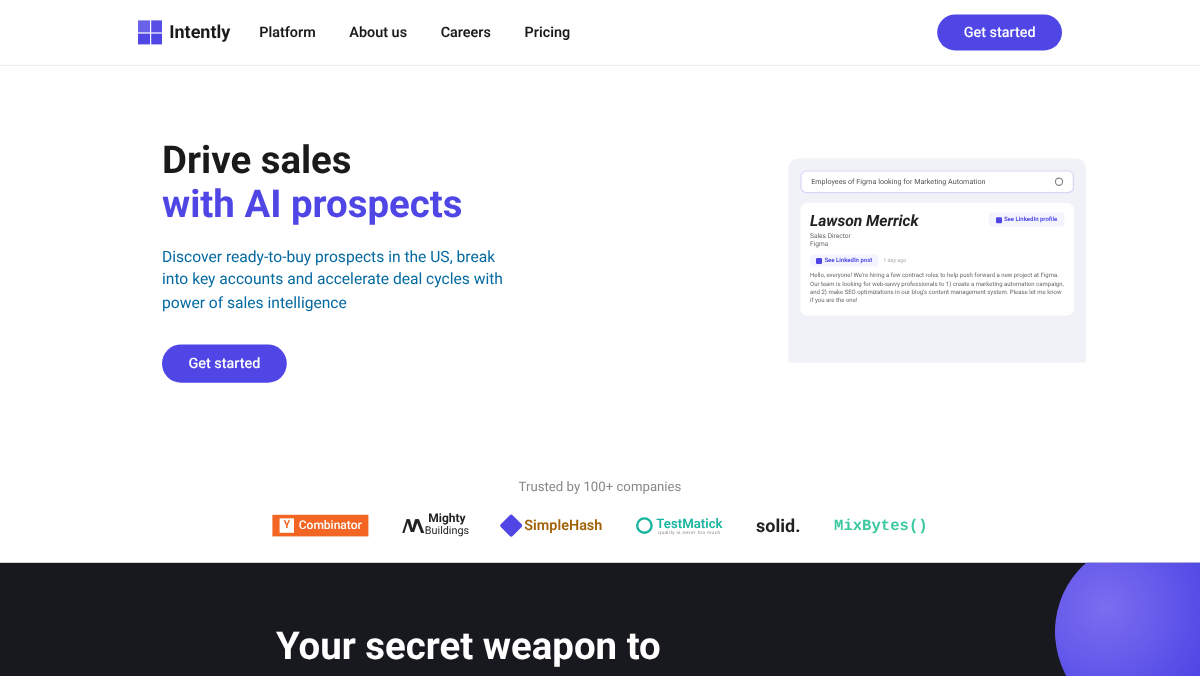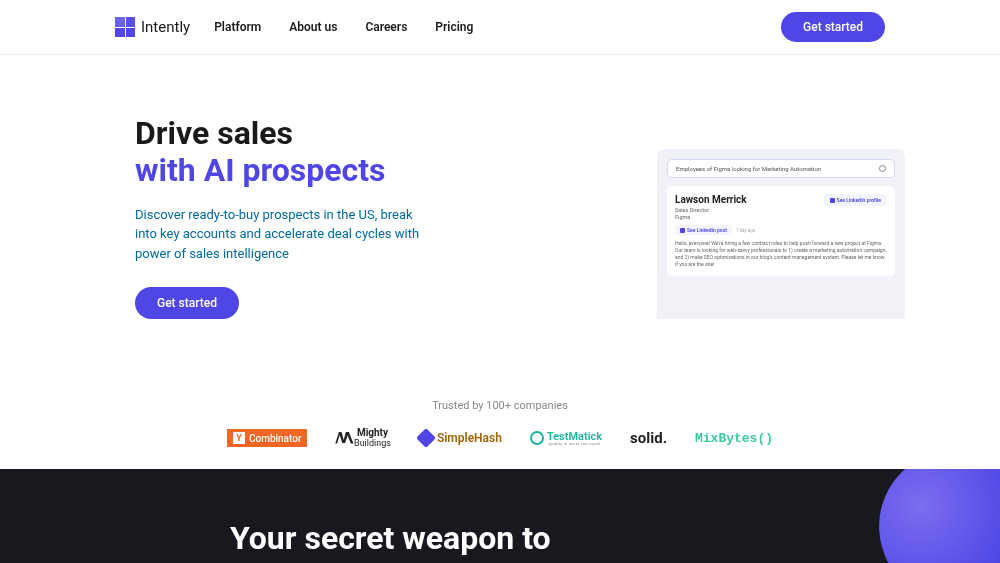--- a/index.html
+++ b/index.html
@@ -1,45 +1,45 @@
 <!DOCTYPE html>
 <html><head>
   <meta charset="utf-8">
   <style>
     * { margin: 0; padding: 0; box-sizing: border-box; font-family: -apple-system, BlinkMacSystemFont, 'Segoe UI', Roboto, sans-serif; }
     body { width: 1000px; background: #fff; color: #1a1a1a; }
     
     
     .header { display: flex; align-items: center; padding: 12px 0; border-bottom: 1px solid #eee; }
     .header-inner { width: 100%; max-width: 810px; margin: 0 auto; display: flex; align-items: center; padding: 0 20px; }
-    .logo { display: flex; align-items: center; gap: 6px; font-weight: 400; font-size: 15px; }
+    .logo { display: flex; align-items: center; gap: 6px; font-weight: 700; font-size: 15px; }
     .logo-mark { display: grid; grid-template-columns: 1fr 1fr; grid-template-rows: 1fr 1fr; width: 20px; height: 20px; gap: 1px; }
     .logo-mark span { background: #4F46E5; }
     .logo-mark span:nth-child(1){opacity:.85}
     .logo-mark span:nth-child(2){opacity:.95}
     .nav { display: flex; gap: 28px; margin-left: 24px; }
     .nav a { font-size: 12px; font-weight: 600; color: #1a1a1a; text-decoration: none; cursor: pointer; }
     .header-cta { margin-left: auto; background: #4F46E5; color: #fff; border: none; border-radius: 18px; padding: 8px 22px; font-size: 12px; font-weight: 500; cursor: pointer; }
     
     
-    .hero { display: flex; padding: 60px 0 40px; max-width: 810px; margin: 0 auto; gap: 40px; align-items: flex-end; }
+    .hero { display: flex; padding: 60px 0 40px; max-width: 810px; margin: 0 auto; gap: 40px; align-items: center; }
     .hero-left { flex: 1; padding-left: 40px; }
     .hero h1 { font-size: 32px; font-weight: 700; line-height: 1.15; margin-bottom: 16px; }
     .hero h1 .accent { color: #4F46E5; display: block; }
     .hero-sub { font-size: 13px; color: #0369a1; line-height: 1.5; margin-bottom: 24px; max-width: 300px; }
     .hero-cta { background: #4F46E5; color: #fff; border: none; border-radius: 18px; padding: 9px 22px; font-size: 12px; font-weight: 500; cursor: pointer; }
     
     
     .mockup { width: 248px; background: #f1f2f8; border-radius: 8px 8px 0 0; padding: 10px; flex-shrink: 0; overflow: hidden; height: 170px; }
     .mockup-search { background: #fff; border: 1px solid #d8d6f5; border-radius: 5px; padding: 5px 8px; display: flex; align-items: center; margin-bottom: 8px; }
     .mockup-search-text { font-size: 6px; color: #555; flex: 1; }
     .mockup-search-icon { width: 7px; height: 7px; border: 1px solid #888; border-radius: 50%; position: relative; }
     .mockup-card { background: #fff; border-radius: 6px; padding: 8px; margin-bottom: 6px; }
     .mockup-card-head { display: flex; align-items: flex-start; justify-content: space-between; }
-    .mockup-name { font-size: 10px; font-weight: 700; color: #222; }
+    .mockup-name { font-size: 13px; font-weight: 700; color: #222; font-style: italic; }
     .mockup-role { font-size: 5.5px; color: #666; margin-top: 2px; }
     .mockup-company { font-size: 5.5px; color: #666; margin-top: 1px; }
     .mockup-btn { background: #f4f4ff; border-radius: 3px; padding: 3px 6px; font-size: 5px; color: #4F46E5; font-weight: 600; display: flex; align-items: center; gap: 2px; white-space: nowrap; }
     .mockup-li-icon { width: 5px; height: 5px; background: #4F46E5; border-radius: 1px; }
     .mockup-post-row { display: flex; align-items: center; gap: 4px; margin-top: 5px; }
     .mockup-post-btn { background: #f4f4ff; border-radius: 3px; padding: 2px 5px; font-size: 5px; color: #4F46E5; font-weight: 600; display: flex; align-items: center; gap: 2px; }
     .mockup-ago { font-size: 4.5px; color: #aaa; }
     .mockup-body { font-size: 5px; color: #666; line-height: 1.4; margin-top: 5px; }
     
     

